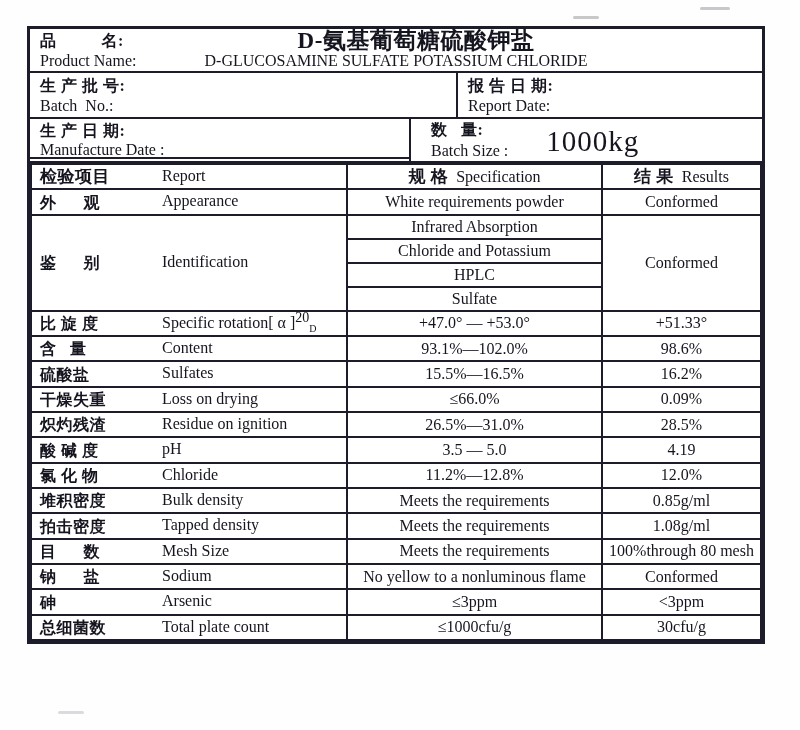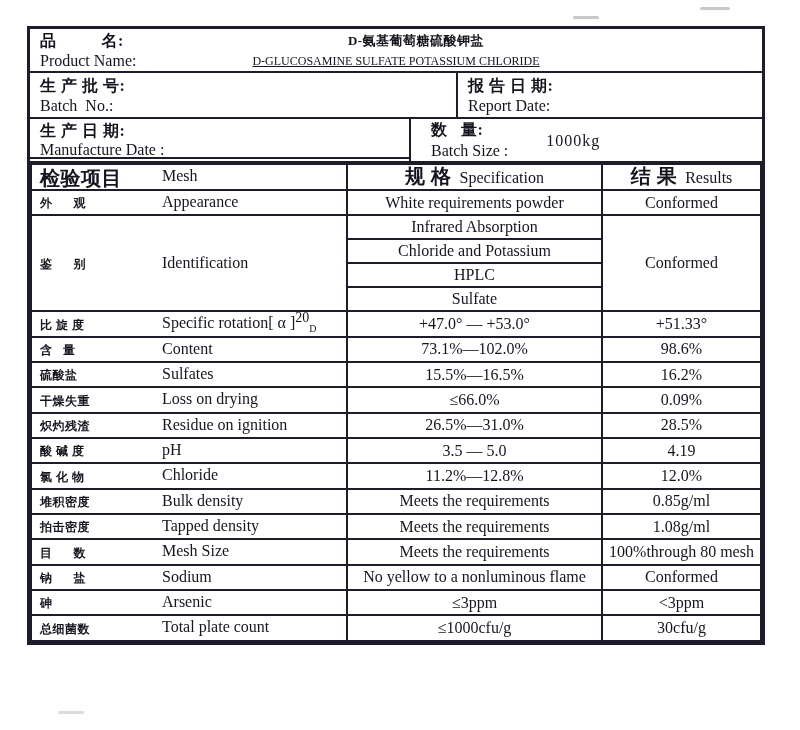--- a/index.html
+++ b/index.html
@@ -27,55 +27,55 @@
 
   
   .cn{font-family:Liberation Serif, serif;font-weight:bold;white-space:pre;letter-spacing:.5px;}
   .en{font-family:"Liberation Serif", serif;white-space:pre;}
 
   .hblock{position:relative;border-bottom:2px solid var(--line);}
   .hline{position:relative;height:20px;line-height:20px;}
   .hline.first{height:22px;line-height:24px;}
   .lbl{position:absolute;left:10px;top:0;font-size:16px;}
   .ctr{text-align:center;font-size:16px;}
-  .title-cn{font-size:13px;margin-left:40px;}
-  .pname{font-size:12px;text-decoration:underline;}
+  .title-cn{font-size:23px;margin-left:40px;}
+  .pname{font-size:16px;}
 
   .split{display:flex;}
   .hcell{padding:2px 0 2px 10px;}
   .hcell div{height:20px;line-height:21px;font-size:16px;}
   .hcell.left{width:428px;border-right:2px solid var(--line);}
   .hcell.right{flex:1;}
 
   .dates{display:flex;}
   .dleft{width:381px;border-right:2px solid var(--line);}
   .dcell{padding:2px 0 0 10px;}
   .dcell div{height:19px;line-height:20px;font-size:16px;}
   .dcell.mfg{height:40px;border-bottom:2px solid var(--line);}
   .dcell.exp{height:43px;padding-top:4px;}
   .dright{flex:1;display:flex;align-items:center;padding-left:20px;}
   .bs-labels div{height:21px;line-height:21px;font-size:16px;}
-  .bs-value{font-size:16px;margin-left:38px;margin-top:2px;letter-spacing:1px;}
+  .bs-value{font-size:29px;margin-left:38px;margin-top:2px;letter-spacing:1px;}
 
   
   table.coa{width:100%;border-collapse:collapse;table-layout:fixed;}
   .coa td{
     border:2px solid var(--line);
     height:24px;line-height:22px;
     overflow:hidden;vertical-align:middle;
     font-size:16px;
   }
   .coa tr.hdr td{height:25px;}
   .c-items{text-align:left;}
-  .c-items .cn{display:inline-block;width:130px;padding-left:8px;vertical-align:middle;font-size:12px;}
+  .c-items .cn{display:inline-block;width:130px;padding-left:8px;vertical-align:middle;font-size:16px;}
   .c-items .en{font-size:16px;}
   .c-spec,.c-result{text-align:center;}
   .rsup{font-size:14px;vertical-align:super;line-height:0;}
   .rsub{font-size:10px;vertical-align:sub;line-height:0;}
-  .hdr .cn{font-size:20px;}
+  .hdr .cn{font-size:17px;}
 </style>
 </head>
 <body>
 
 <div class="page">
 
   <div class="artifact" style="left:573px;top:16px;width:26px;height:3px;"></div>
   <div class="artifact" style="left:700px;top:7px;width:30px;height:3px;"></div>
   <div class="artifact" style="left:58px;top:711px;width:26px;height:3px;opacity:.35;"></div>
 
@@ -121,21 +121,21 @@
 
     <table class="coa">
       <colgroup>
           <col style="width:316px">
           <col style="width:255px">
           <col>
         </colgroup>
       <tbody>
         <tr class="hdr">
           <td class="c-items">
-            <span class="cn">检验项目</span><span class="en">Mesh</span>
+            <span class="cn">检验项目</span><span class="en">Report</span>
           </td>
           <td class="c-spec">
             <span class="cn">规 格</span><span class="en">  </span><span class="en">Specification</span>
           </td>
           <td class="c-result">
             <span class="cn">结 果</span><span class="en">  </span><span class="en">Results</span>
           </td>
         </tr>
 
         <tr>
@@ -160,21 +160,21 @@
           </tr>
 
         <tr>
           <td class="c-items"><span class="cn">比 旋 度</span><span class="en"><span>Specific rotation[ α ]</span><sup class="rsup">20</sup><sub class="rsub">D</sub></span></td>
           <td class="c-spec">+47.0° — +53.0°</td>
           <td class="c-result">+51.33°</td>
         </tr>
 
         <tr>
           <td class="c-items"><span class="cn">含   量</span><span class="en">Content</span></td>
-          <td class="c-spec">73.1%—102.0%</td>
+          <td class="c-spec">93.1%—102.0%</td>
           <td class="c-result">98.6%</td>
         </tr>
 
         <tr>
           <td class="c-items"><span class="cn">硫酸盐</span><span class="en">Sulfates</span></td>
           <td class="c-spec">15.5%—16.5%</td>
           <td class="c-result">16.2%</td>
         </tr>
 
         <tr>

